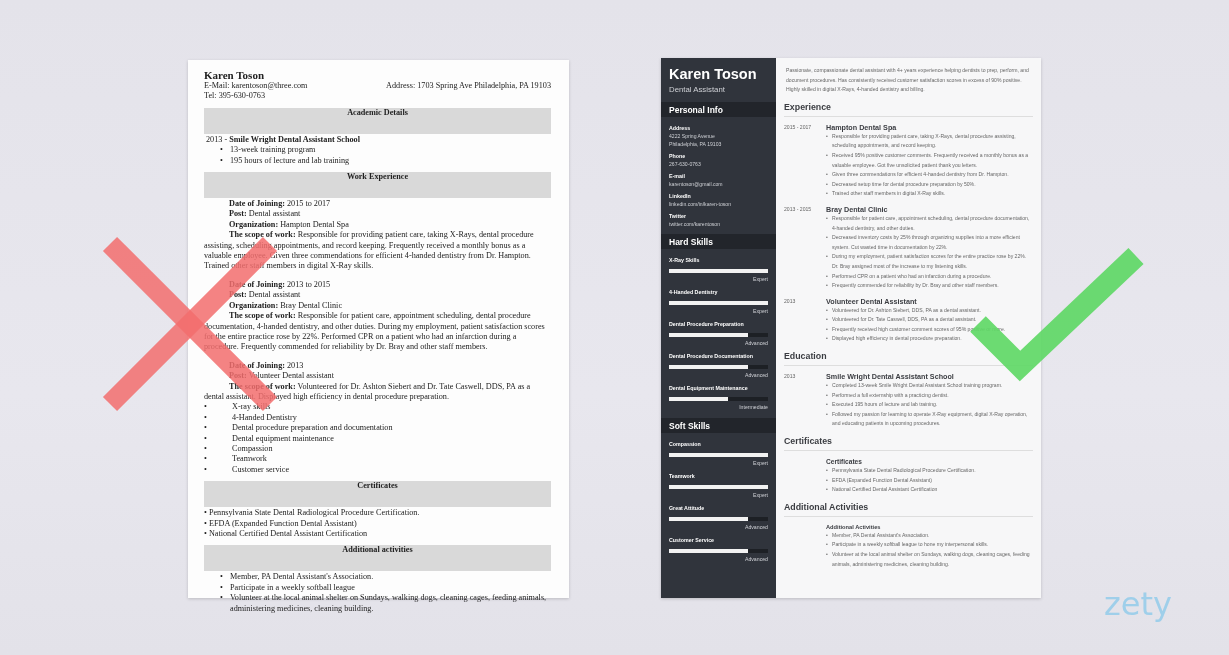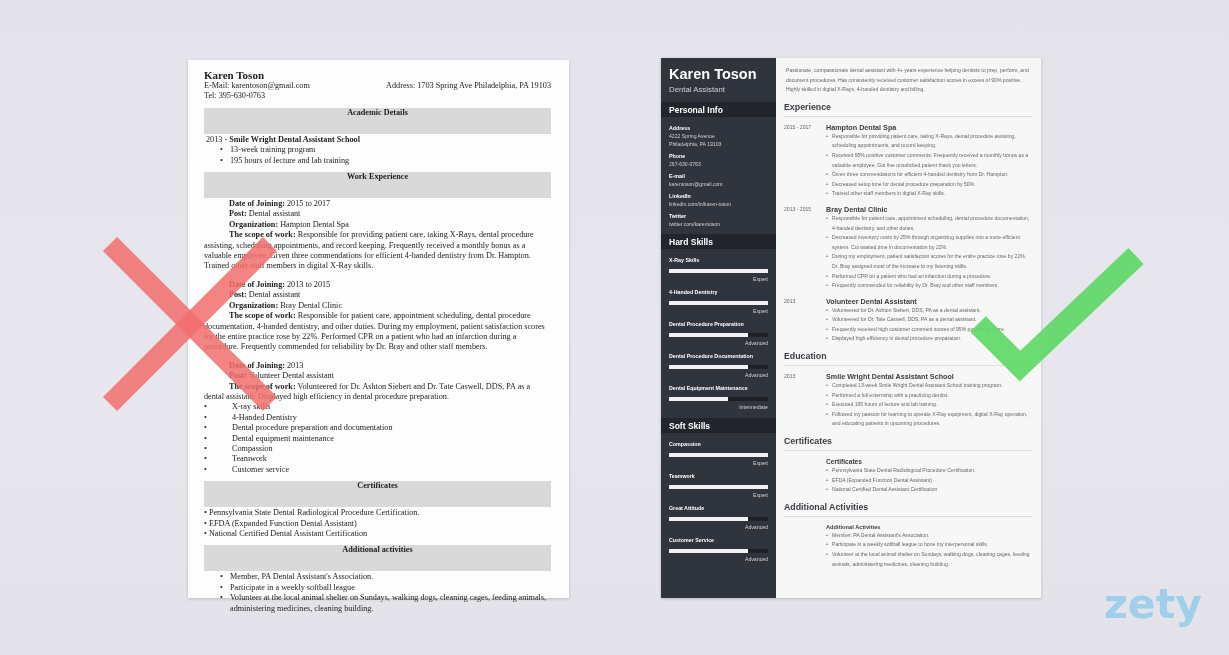--- a/index.html
+++ b/index.html
@@ -82,31 +82,31 @@
   .r-title { font-size: 7.2px; font-weight: bold; color: #3b3d42; line-height: 9px; }
   .r-subtitle { font-size: 5.7px; font-weight: bold; color: #3b3d42; line-height: 8px; }
   .r-list { list-style: none; font-size: 5.1px; line-height: 9.6px; color: #666; }
   .r-list li { position: relative; padding-left: 6px; }
   .r-list li::before { content: "•"; position: absolute; left: 0; }
 
   
   .mark { position: absolute; pointer-events: none; }
   .logo {
     position: absolute; left: 1104px; top: 584px;
-    font-family: "DejaVu Sans", sans-serif; font-size: 41px; font-weight: 700;
+    font-family: "DejaVu Sans", sans-serif; font-size: 32px; font-weight: 400;
     color: #9fcfea; letter-spacing: 0px; line-height: 40px;
   }
 </style>
 </head>
 <body>
 
 <div class="paper-left">
   <div class="l-name">Karen Toson</div>
   <div class="l-contact-row">
-    <span>E-Mail: karentoson@gmail.com</span>
+    <span>E-Mail: karentoson@three.com</span>
     <span><b>Address:</b> <span>1703 Spring Ave Philadelphia, PA 19103</span></span>
   </div>
   <div>Tel: 395-630-0763</div>
 
   <div class="l-section">Academic Details</div>
   <div class="l-edu-title"><span>2013 - </span><b>Smile Wright Dental Assistant School</b></div>
   <ul class="l-bullets">
     <li>13-week training program</li>
     <li>195 hours of lecture and lab training</li>
   </ul>

